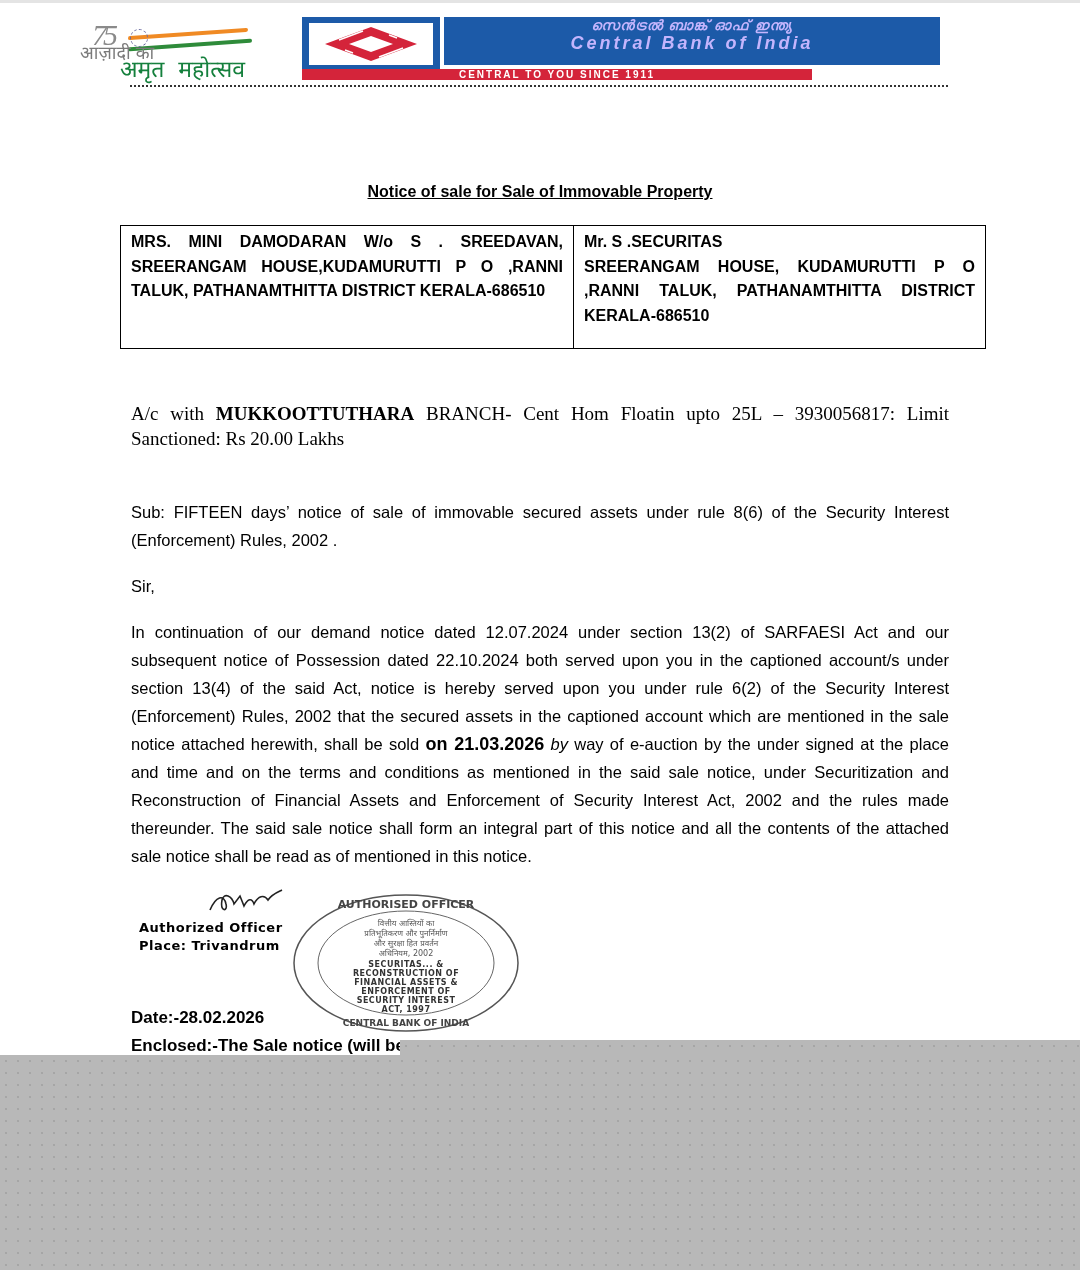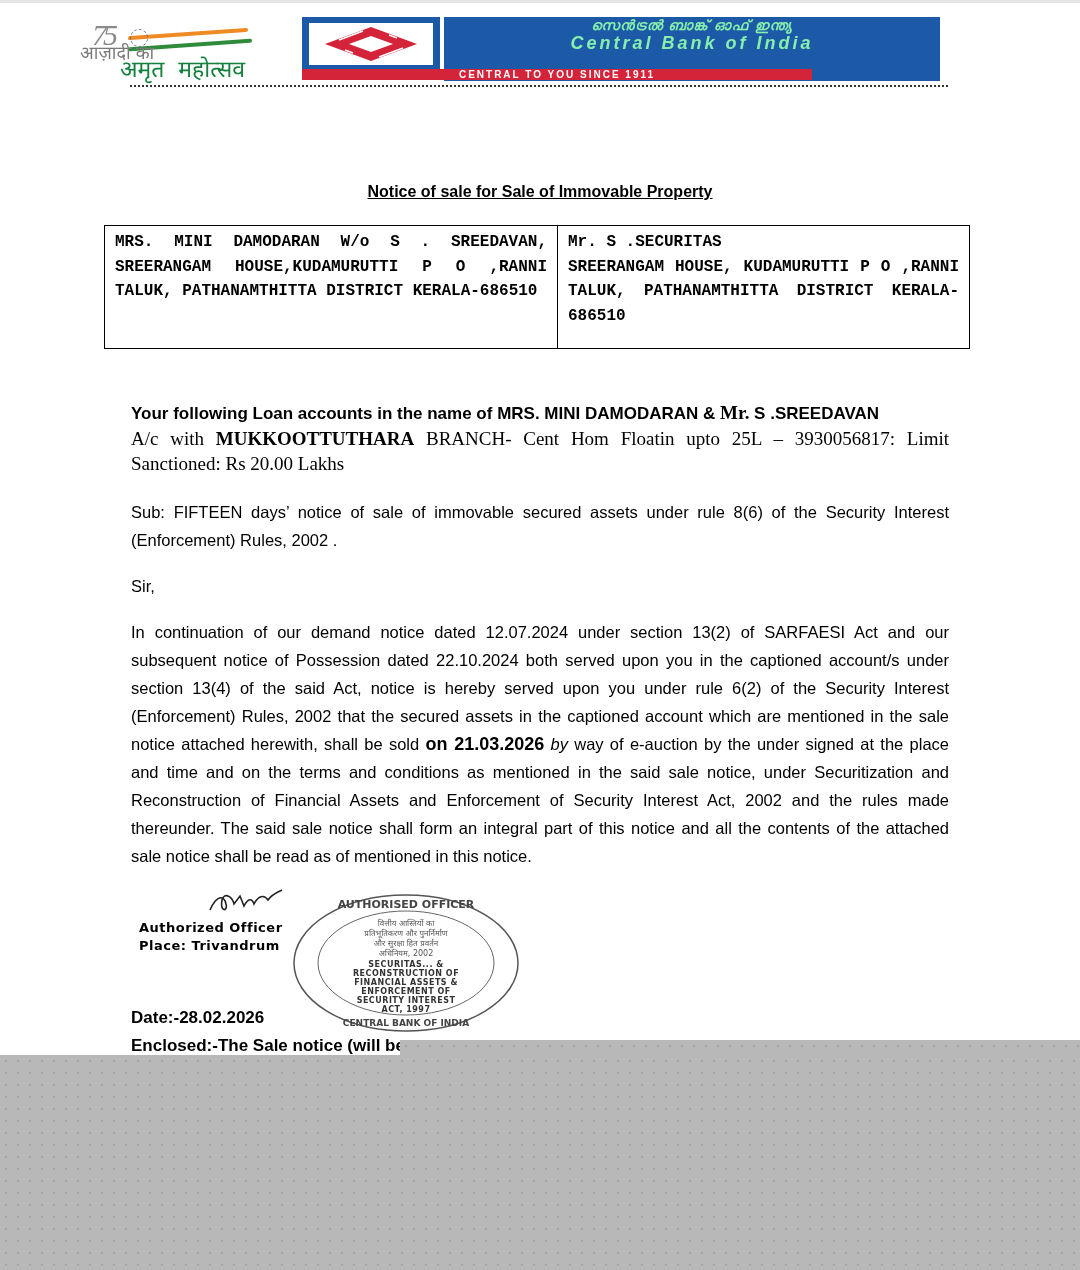--- a/index.html
+++ b/index.html
@@ -16,29 +16,29 @@
   .azadi .s2 { top: 20px; width: 112px; background: #ffffff; }
   .azadi .s3 { top: 25px; width: 124px; background: #2e8b3a; }
   .azadi .wheel { position: absolute; left: 52px; top: 11px; width: 16px; height: 16px; border-radius: 50%; border: 1px dashed #6a6aa0; }
   .azadi .hindi1 { position: absolute; left: 2px; top: 26px; font-size: 18px; color: #7a7a7a; line-height: 1; white-space: nowrap; }
   .azadi .hindi2 { position: absolute; left: 42px; top: 42px; font-size: 23px; color: #15803d; line-height: 1; white-space: nowrap; font-family: Liberation Mono, monospace; }
   
   .cbi { position: absolute; left: 302px; top: 17px; width: 638px; height: 63px; }
   .cbi .emblem-box { position: absolute; left: 0; top: 0; width: 138px; height: 52px; background: #1c5aa8; }
   .cbi .emblem-inner { position: absolute; left: 6px; top: 5px; width: 124px; height: 42px; background: #fff; border: 1px solid #1c5aa8; }
   .cbi .emblem-inner svg { position: absolute; left: 14px; top: 2px; }
-  .cbi .name-box { position: absolute; left: 142px; top: 0; width: 496px; height: 64px; background: #1c5aa8; color: #86efac; text-align: center; }
+  .cbi .name-box { position: absolute; left: 142px; top: 0; width: 496px; height: 48px; background: #1c5aa8; color: #c4b5fd; text-align: center; }
   .cbi .mal { font-size: 14px; line-height: 16px; font-style: italic; font-weight: bold; letter-spacing: 1px; }
   .cbi .hin { font-size: 15px; line-height: 16px; font-style: italic; font-weight: bold; letter-spacing: 2px; }
   .cbi .eng { font-size: 18px; line-height: 20px; font-style: italic; font-weight: bold; letter-spacing: 3px; }
   .cbi .tagline { position: absolute; left: 0; top: 52px; width: 510px; height: 11px; background: #d4243a; color: #fff; font-size: 10px; line-height: 11px; font-weight: bold; letter-spacing: 2px; text-align: center; }
   .dotted-rule { position: absolute; left: 130px; top: 85px; width: 818px; border-top: 2px dotted #333; }
 
   .title { position: absolute; left: 0; width: 1080px; top: 183px; text-align: center; font-size: 16px; font-weight: bold; text-decoration: underline; font-family: "Liberation Sans", sans-serif; }
-  table.addr { position: absolute; left: 104px; top: 225px; width: 866px; height: 124px; border-collapse: collapse; font-family: Liberation Mono, monospace; }
+  table.addr { position: absolute; left: 120px; top: 225px; width: 866px; height: 124px; border-collapse: collapse; }
   table.addr td { border: 1px solid #000; vertical-align: top; padding: 4px 10px; font-size: 16px; font-weight: bold; line-height: 24.5px; text-align: justify; }
   table.addr td:first-child { width: 432px; }
 
   .loan { position: absolute; left: 131px; top: 401px; width: 818px; }
   .loan .l1 { font-size: 17px; font-weight: bold; line-height: 24px; white-space: nowrap; }
   .loan .l2 { font-family: "Liberation Serif", serif; font-size: 19px; line-height: 25px; text-align: justify; }
   .loan .l2 b { font-weight: bold; }
 
   .body-text { position: absolute; left: 131px; width: 818px; font-size: 16.5px; line-height: 28px; text-align: justify; }
   .subject { top: 498px; }
@@ -101,21 +101,20 @@
     <td><span>MRS. MINI DAMODARAN W/o S . SREEDAVAN, SREERANGAM HOUSE,KUDAMURUTTI P O ,RANNI TALUK, PATHANAMTHITTA DISTRICT KERALA-686510</span></td>
     <td>
       <div>Mr. S .SECURITAS</div>
       <div>SREERANGAM HOUSE, KUDAMURUTTI P O ,RANNI TALUK, PATHANAMTHITTA DISTRICT KERALA-686510</div>
     </td>
   </tr>
 </tbody>
   </table>
 
 <div class="loan">
-  <div class="l1"><span>Your following Loan accounts in the name of MRS. MINI DAMODARAN &amp; </span><span style="font-family:'Liberation Serif',serif;font-size:19px;">Mr.</span><span> S .SREEDAVAN</span></div>
   <div class="l2"><span>A/c with </span><b>MUKKOOTTUTHARA</b><span> BRANCH- Cent Hom Floatin upto 25L – 3930056817: Limit Sanctioned: Rs 20.00 Lakhs</span></div>
 </div>
 
 <div class="body-text subject">Sub: FIFTEEN days’ notice of sale of immovable secured assets under rule 8(6) of the Security Interest (Enforcement) Rules, 2002 .</div>
 <div class="body-text salute">Sir,</div>
 <div class="body-text para"><span>In continuation of our demand notice dated 12.07.2024 under section 13(2) of SARFAESI Act and our subsequent notice of Possession dated 22.10.2024 both served upon you in the captioned account/s under section 13(4) of the said Act, notice is hereby served upon you under rule 6(2) of the Security Interest (Enforcement) Rules, 2002 that the secured assets in the captioned account which are mentioned in the sale notice attached herewith, shall be sold </span><b>on 21.03.2026</b> <i>by</i><span> way of e-auction by the under signed at the place and time and on the terms and conditions as mentioned in the said sale notice, under Securitization and Reconstruction of Financial Assets and Enforcement of Security Interest Act, 2002 and the rules made thereunder. The said sale notice shall form an integral part of this notice and all the contents of the attached sale notice shall be read as of mentioned in this notice.</span></div>
 
 <svg class="sign-scribble" width="80" height="30" viewBox="0 0 80 30">
   <path d="M4,24 C10,10 18,8 20,18 C22,26 14,26 16,14 C18,6 26,10 28,18 L34,10 L38,20 C42,12 46,12 48,18 C52,10 58,8 62,14 C66,8 72,6 76,4" stroke="#222" stroke-width="1.6" fill="none"></path>
 </svg>

